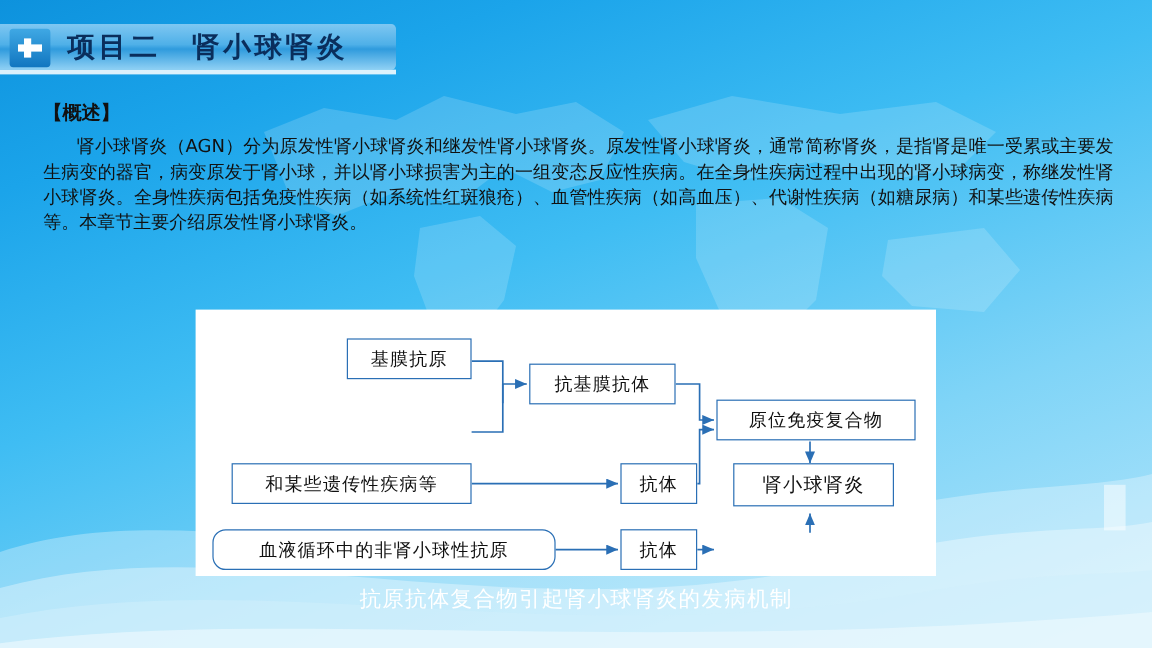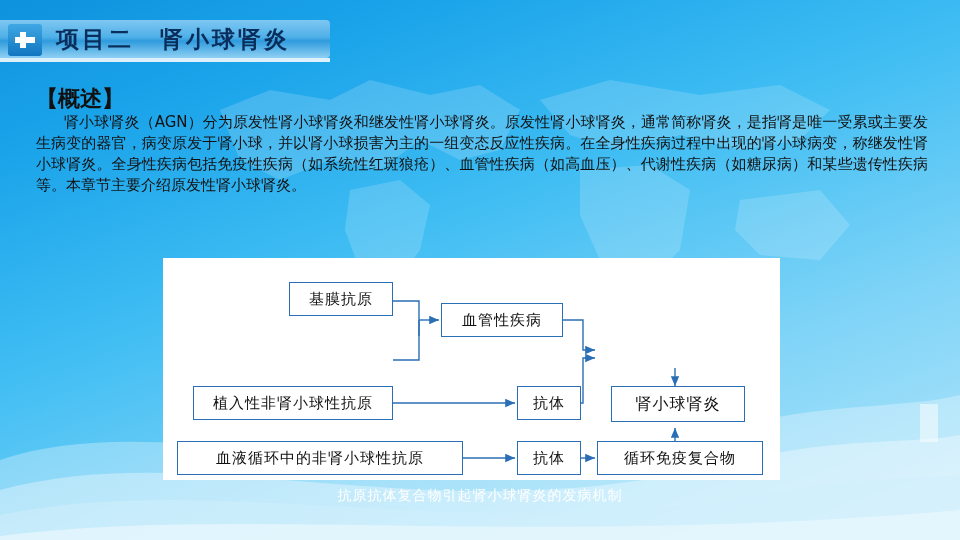--- a/index.html
+++ b/index.html
@@ -109,21 +109,21 @@
     font-weight: bold;
     color: #0a2e5c;
     letter-spacing: 3px;
     white-space: nowrap;
     font-family: "DejaVu Sans", "Liberation Sans", sans-serif;
     text-align: center;
   }
   
   .section-heading {
     position: absolute;
-    font-size: 22px;
+    font-size: 16px;
     font-weight: bold;
     color: #111111;
     font-family: "DejaVu Sans", "Liberation Sans", sans-serif;
   }
   #heading-overview { left: 36px; top: 84px; }
   #heading-etiology { left: 28px; top: 213px; }
 
   .para {
     position: absolute;
     left: 36px;
@@ -169,21 +169,21 @@
     width: 617px;
     height: 222px;
     pointer-events: none;
   }
   .caption {
     position: absolute;
     left: 0;
     top: 487px;
     width: 960px;
     text-align: center;
-    font-size: 14px;
+    font-size: 18px;
     color: #ffffff;
     font-family: "DejaVu Sans", "Liberation Sans", sans-serif;
     letter-spacing: 1px;
   }
 </style>
 </head>
 <body>
 
 <div class="slide">
 
@@ -241,31 +241,31 @@
 
         <path d="M418,200 L432,200" marker-end="url(#arrow)"></path>
 
         <path d="M512,186 L512,170" marker-end="url(#arrow)"></path>
       </g>
     </svg>
 
     <div class="node" style="left:126px; top:24px; width:104px; height:34px;">基膜抗原</div>
 
 
-    <div class="node" style="left:30px; top:128px; width:200px; height:34px;">植入性非肾小球性抗原</div>
-
-    <div class="node" style="left:14px; top:183px; width:286px; height:34px;">血液循环中的非肾小球性抗原</div>
-
-    <div class="node" style="left:278px; top:45px; width:122px; height:34px;">血管性疾病</div>
+    <div class="node" style="left:30px; top:128px; width:200px; height:34px;">和某些遗传性疾病等</div>
+
+    <div class="node" style="left:14px; top:183px; width:286px; height:34px;border-radius:11px;">血液循环中的非肾小球性抗原</div>
+
+    <div class="node" style="left:278px; top:45px; width:122px; height:34px;">抗基膜抗体</div>
 
     <div class="node" style="left:354px; top:128px; width:64px; height:34px;">抗体</div>
 
     <div class="node" style="left:354px; top:183px; width:64px; height:34px;">抗体</div>
 
+    <div class="node" style="left:434px; top:75px; width:166px; height:34px;">原位免疫复合物</div>
 
     <div class="node big" style="left:448px; top:128px; width:134px; height:36px;">肾小球肾炎</div>
 
-    <div class="node" style="left:434px; top:183px; width:166px; height:34px;">循环免疫复合物</div>
   </div>
 
   <div class="caption">抗原抗体复合物引起肾小球肾炎的发病机制</div>
 
 </div>
 
 </body></html>

